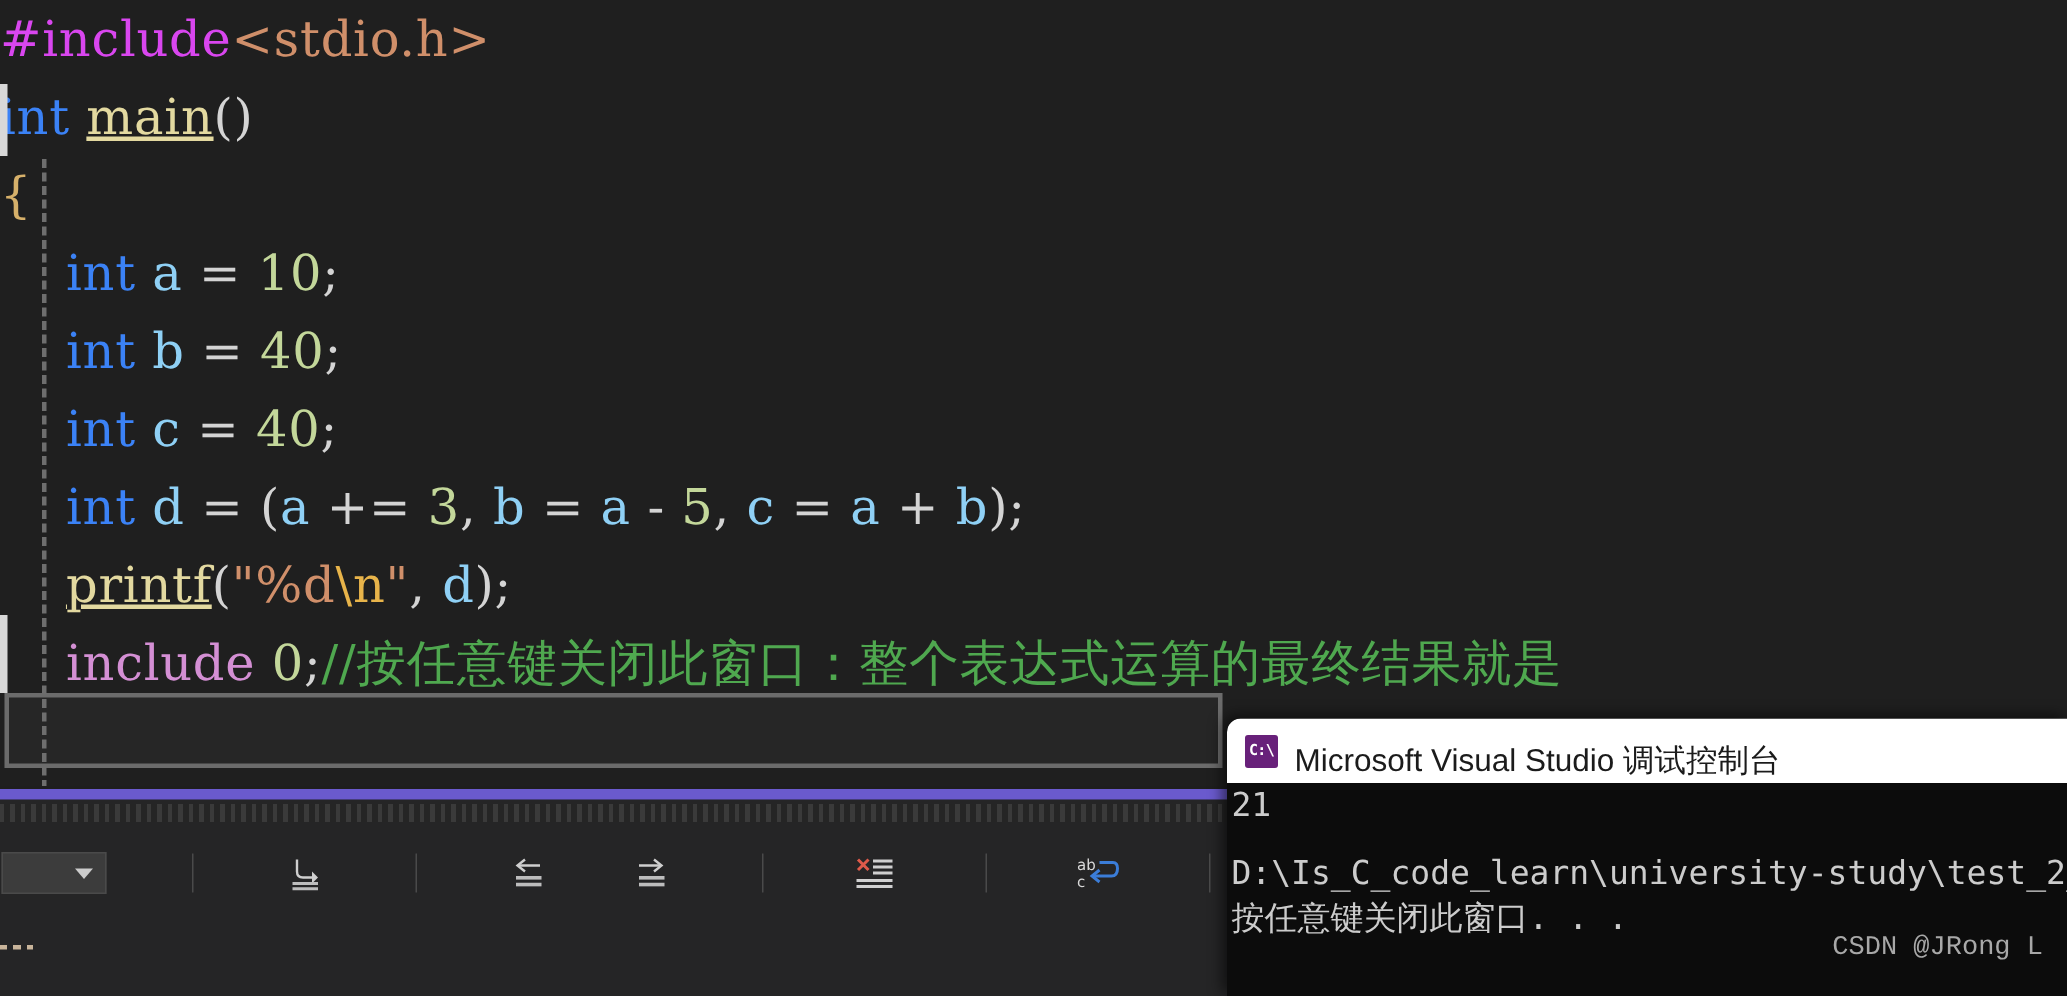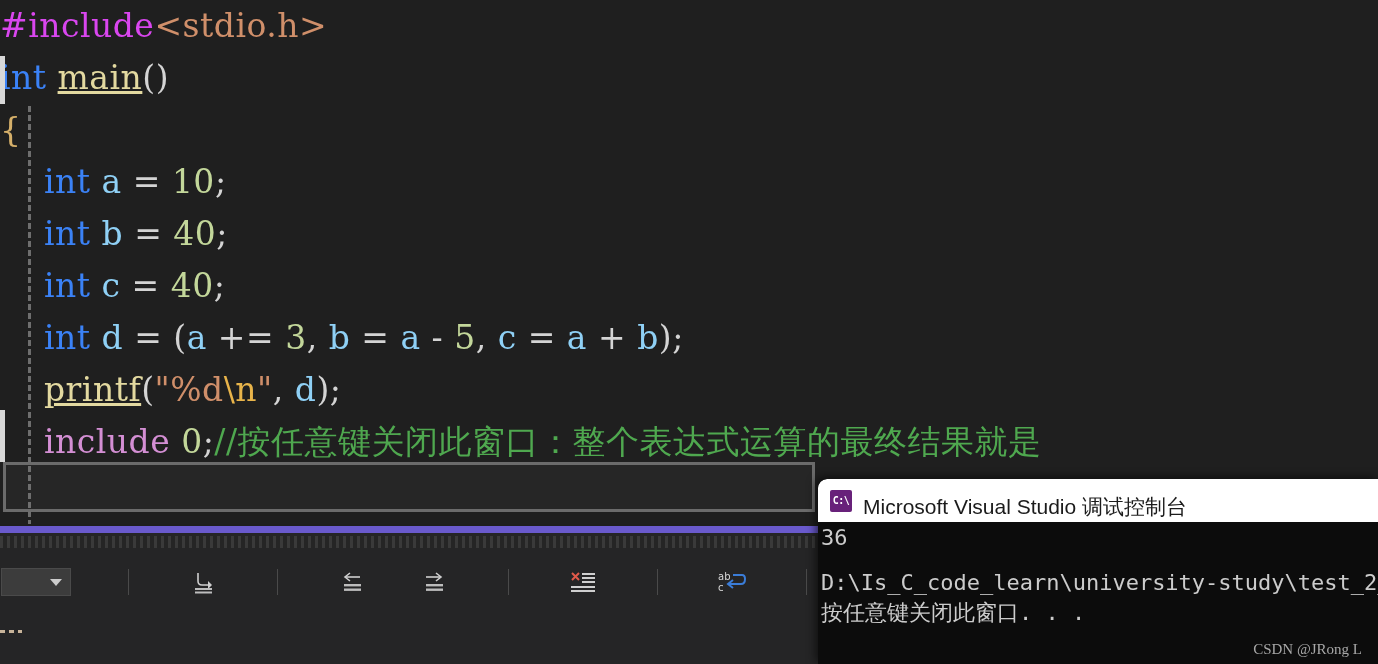--- a/index.html
+++ b/index.html
@@ -229,24 +229,24 @@
     font-size: 22px;
     line-height: 30px;
     white-space: pre;
     padding-left: 3px;
   }
   #console-line-out  { margin-top: 1px; }
   #console-line-path { margin-top: 15px; }
   #watermark {
     position: absolute;
     right: 16px;
-    bottom: 6px;
+    bottom: 22px;
     color: #a8a8a8;
-    font-family: Liberation Serif, serif;
-    font-size: 15px;
+    font-family: Liberation Mono, monospace;
+    font-size: 18px;
     white-space: nowrap;
   }
 </style>
 </head>
 <body>
 
 <div id="editor-pane">
 
   <div class="indent-guide" style="top:106px; height:420px;"></div>
 
@@ -354,18 +354,18 @@
 <div id="console-window">
 
   <div id="console-titlebar">
     <div id="console-icon">
       <span>C:\</span>
     </div>
     <div id="console-title-text">Microsoft Visual Studio 调试控制台</div>
   </div>
 
   <div id="console-body">
-    <div class="console-line" id="console-line-out">36</div>
+    <div class="console-line" id="console-line-out">21</div>
     <div class="console-line" id="console-line-path">D:\Is_C_code_learn\university-study\test_2_10\t</div>
     <div class="console-line" id="console-line-prompt">按任意键关闭此窗口. . .</div>
     <div id="watermark">CSDN @JRong L</div>
   </div>
 </div>
 
 </body></html>

